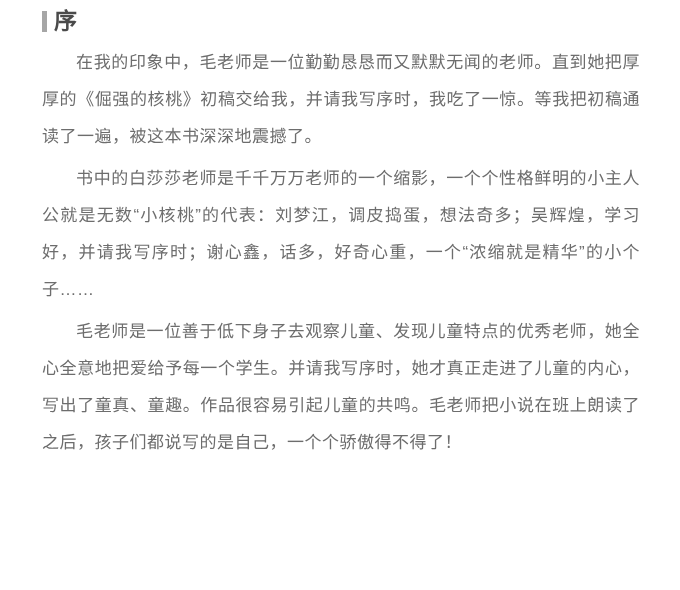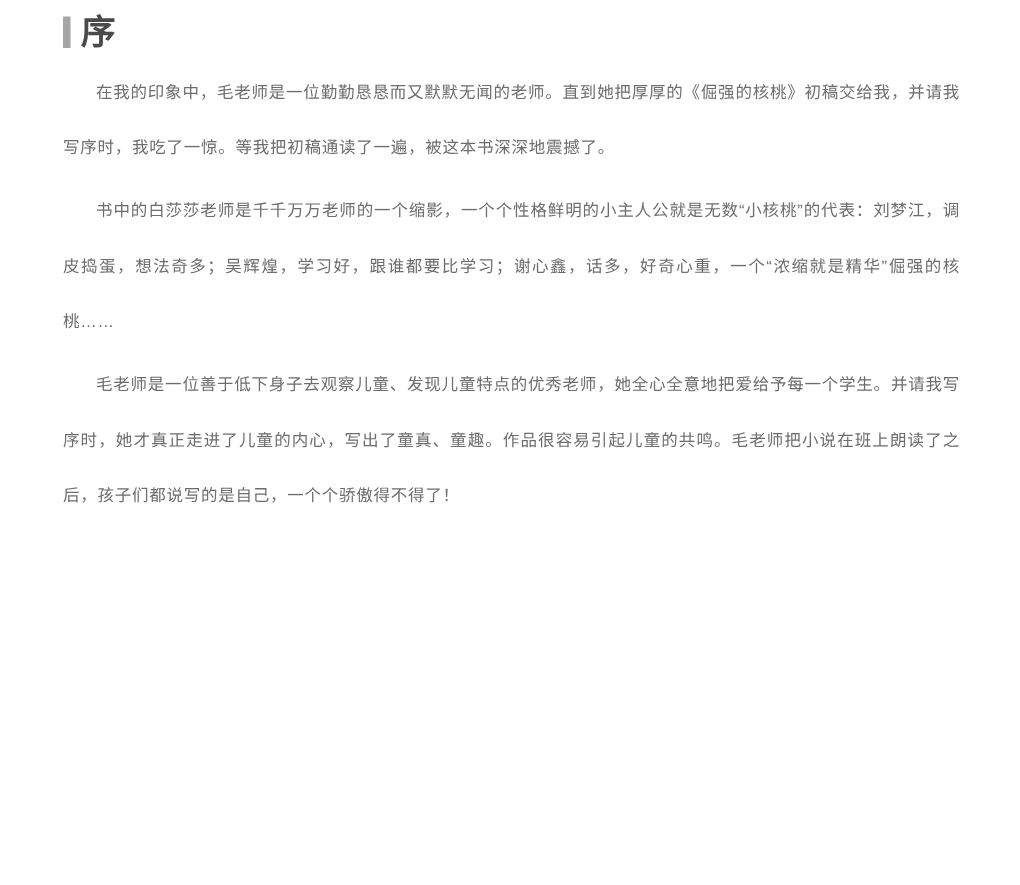--- a/index.html
+++ b/index.html
@@ -36,21 +36,21 @@
   h1.section-title {
     margin: 0;
     font-size: 23px;
     font-weight: bold;
     color: #4a4a4a;
     letter-spacing: 1px;
     line-height: 30px;
   }
   .body-text p {
     margin: 0 0 5px 0;
-    font-size: 11px;
+    font-size: 17px;
     line-height: 37px;
     color: #6d6d6d;
     text-align: justify;
     text-indent: 2em;
     letter-spacing: 0.5px;
     word-break: break-all;
   }
   .body-text p:last-child {
     margin-bottom: 0;
   }
@@ -60,17 +60,17 @@
 
 <div class="page">
 
   <div class="title-row">
     <span class="accent-bar"></span>
     <h1 class="section-title">序</h1>
   </div>
 
   <div class="body-text">
     <p>在我的印象中，毛老师是一位勤勤恳恳而又默默无闻的老师。直到她把厚厚的《倔强的核桃》初稿交给我，并请我写序时，我吃了一惊。等我把初稿通读了一遍，被这本书深深地震撼了。</p>
-    <p>书中的白莎莎老师是千千万万老师的一个缩影，一个个性格鲜明的小主人公就是无数“小核桃”的代表：刘梦江，调皮捣蛋，想法奇多；吴辉煌，学习好，跟谁都要比学习；谢心鑫，话多，好奇心重，一个“浓缩就是精华”倔强的核桃……</p>
+    <p>书中的白莎莎老师是千千万万老师的一个缩影，一个个性格鲜明的小主人公就是无数“小核桃”的代表：刘梦江，调皮捣蛋，想法奇多；吴辉煌，学习好，并请我写序时；谢心鑫，话多，好奇心重，一个“浓缩就是精华”的小个子……</p>
     <p>毛老师是一位善于低下身子去观察儿童、发现儿童特点的优秀老师，她全心全意地把爱给予每一个学生。并请我写序时，她才真正走进了儿童的内心，写出了童真、童趣。作品很容易引起儿童的共鸣。毛老师把小说在班上朗读了之后，孩子们都说写的是自己，一个个骄傲得不得了！</p>
   </div>
 
 </div>
 
 </body></html>

